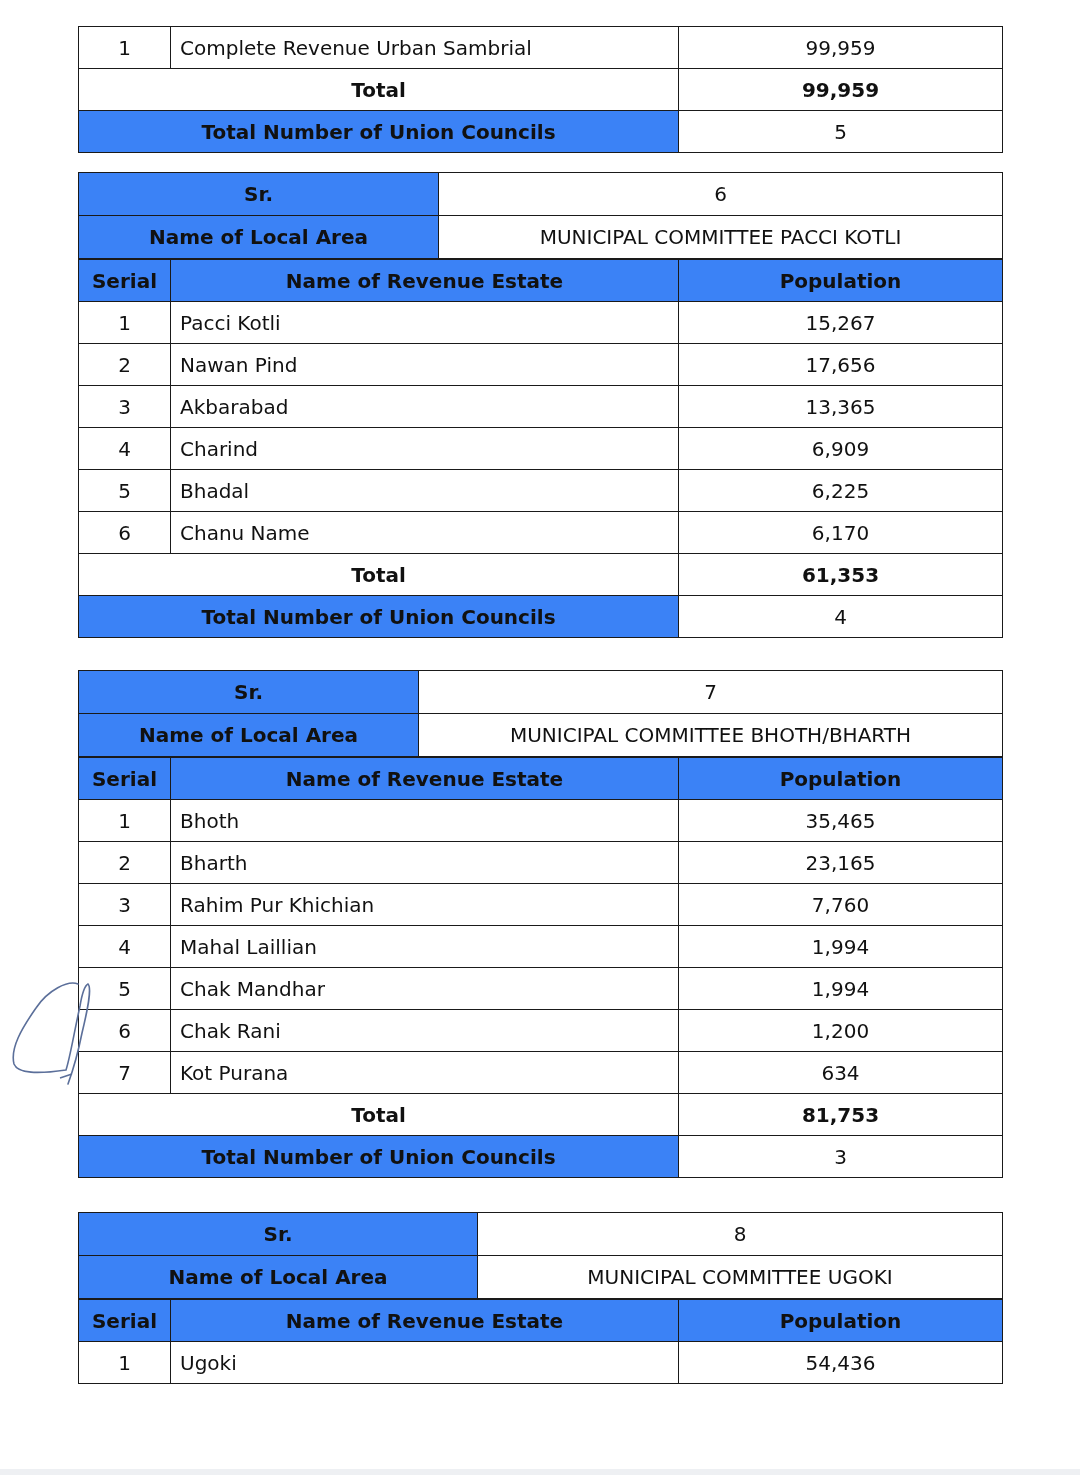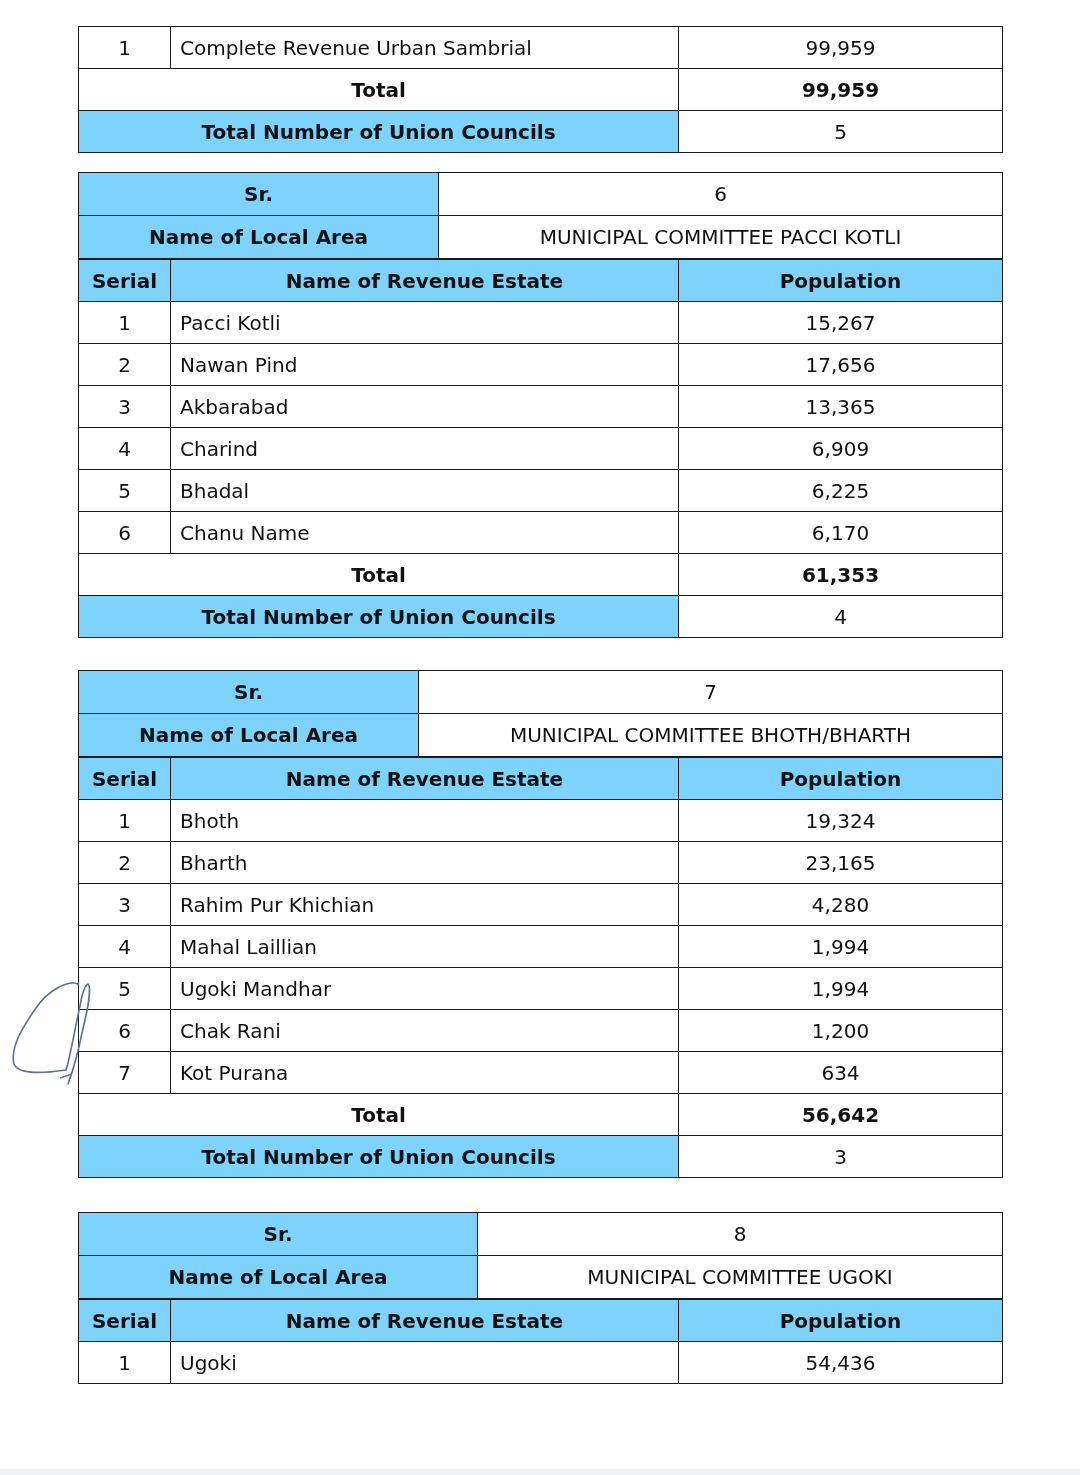--- a/index.html
+++ b/index.html
@@ -6,21 +6,21 @@
     body {
       width: 1080px; height: 1475px; background: #ffffff; position: relative; overflow: hidden;
       font-family: "DejaVu Sans", sans-serif; color: #111;
     }
     .blk { position: absolute; left: 78px; width: 924px; }
     table { border-collapse: collapse; width: 924px; table-layout: fixed; }
     td {
       border: 1.6px solid #1a1a1a; height: 41px; padding: 0; font-size: 20px;
       text-align: center; vertical-align: middle; white-space: nowrap; overflow: hidden;
     }
-    td.g { background: #7dd3fc; font-weight: bold; }
+    td.g { background: #3b82f6; font-weight: bold; }
     td.b { font-weight: bold; }
     td.l { text-align: left; padding-left: 9px; }
     .hdr td { height: 42px; }
     .bottom-band { position: absolute; left: 0; top: 1469px; width: 1080px; height: 6px; background: #eef0f3; }
     .signature { position: absolute; left: 8px; top: 978px; width: 100px; height: 110px; }
   </style>
 </head>
 <body>
 
 <div class="blk" style="top:26px;">
@@ -144,55 +144,55 @@
       </colgroup>
     <tbody>
         <tr>
       <td class="g">Serial</td>
       <td class="g">Name of Revenue Estate</td>
       <td class="g">Population</td>
     </tr>
     <tr>
           <td>1</td>
           <td class="l">Bhoth</td>
-          <td>19,324</td>
+          <td>35,465</td>
         </tr>
     <tr>
           <td>2</td>
           <td class="l">Bharth</td>
           <td>23,165</td>
         </tr>
     <tr>
           <td>3</td>
           <td class="l">Rahim Pur Khichian</td>
-          <td>4,280</td>
+          <td>7,760</td>
         </tr>
     <tr>
           <td>4</td>
           <td class="l">Mahal Laillian</td>
           <td>1,994</td>
         </tr>
     <tr>
           <td>5</td>
-          <td class="l">Ugoki Mandhar</td>
+          <td class="l">Chak Mandhar</td>
           <td>1,994</td>
         </tr>
     <tr>
           <td>6</td>
           <td class="l">Chak Rani</td>
           <td>1,200</td>
         </tr>
     <tr>
           <td>7</td>
           <td class="l">Kot Purana</td>
           <td>634</td>
         </tr>
     <tr>
       <td colspan="2" class="b">Total</td>
-      <td class="b">56,642</td>
+      <td class="b">81,753</td>
     </tr>
     <tr>
       <td colspan="2" class="g">Total Number of Union Councils</td>
       <td>3</td>
     </tr>
   </tbody>
     </table>
 </div>
 
 <div class="blk" style="top:1212px;">

